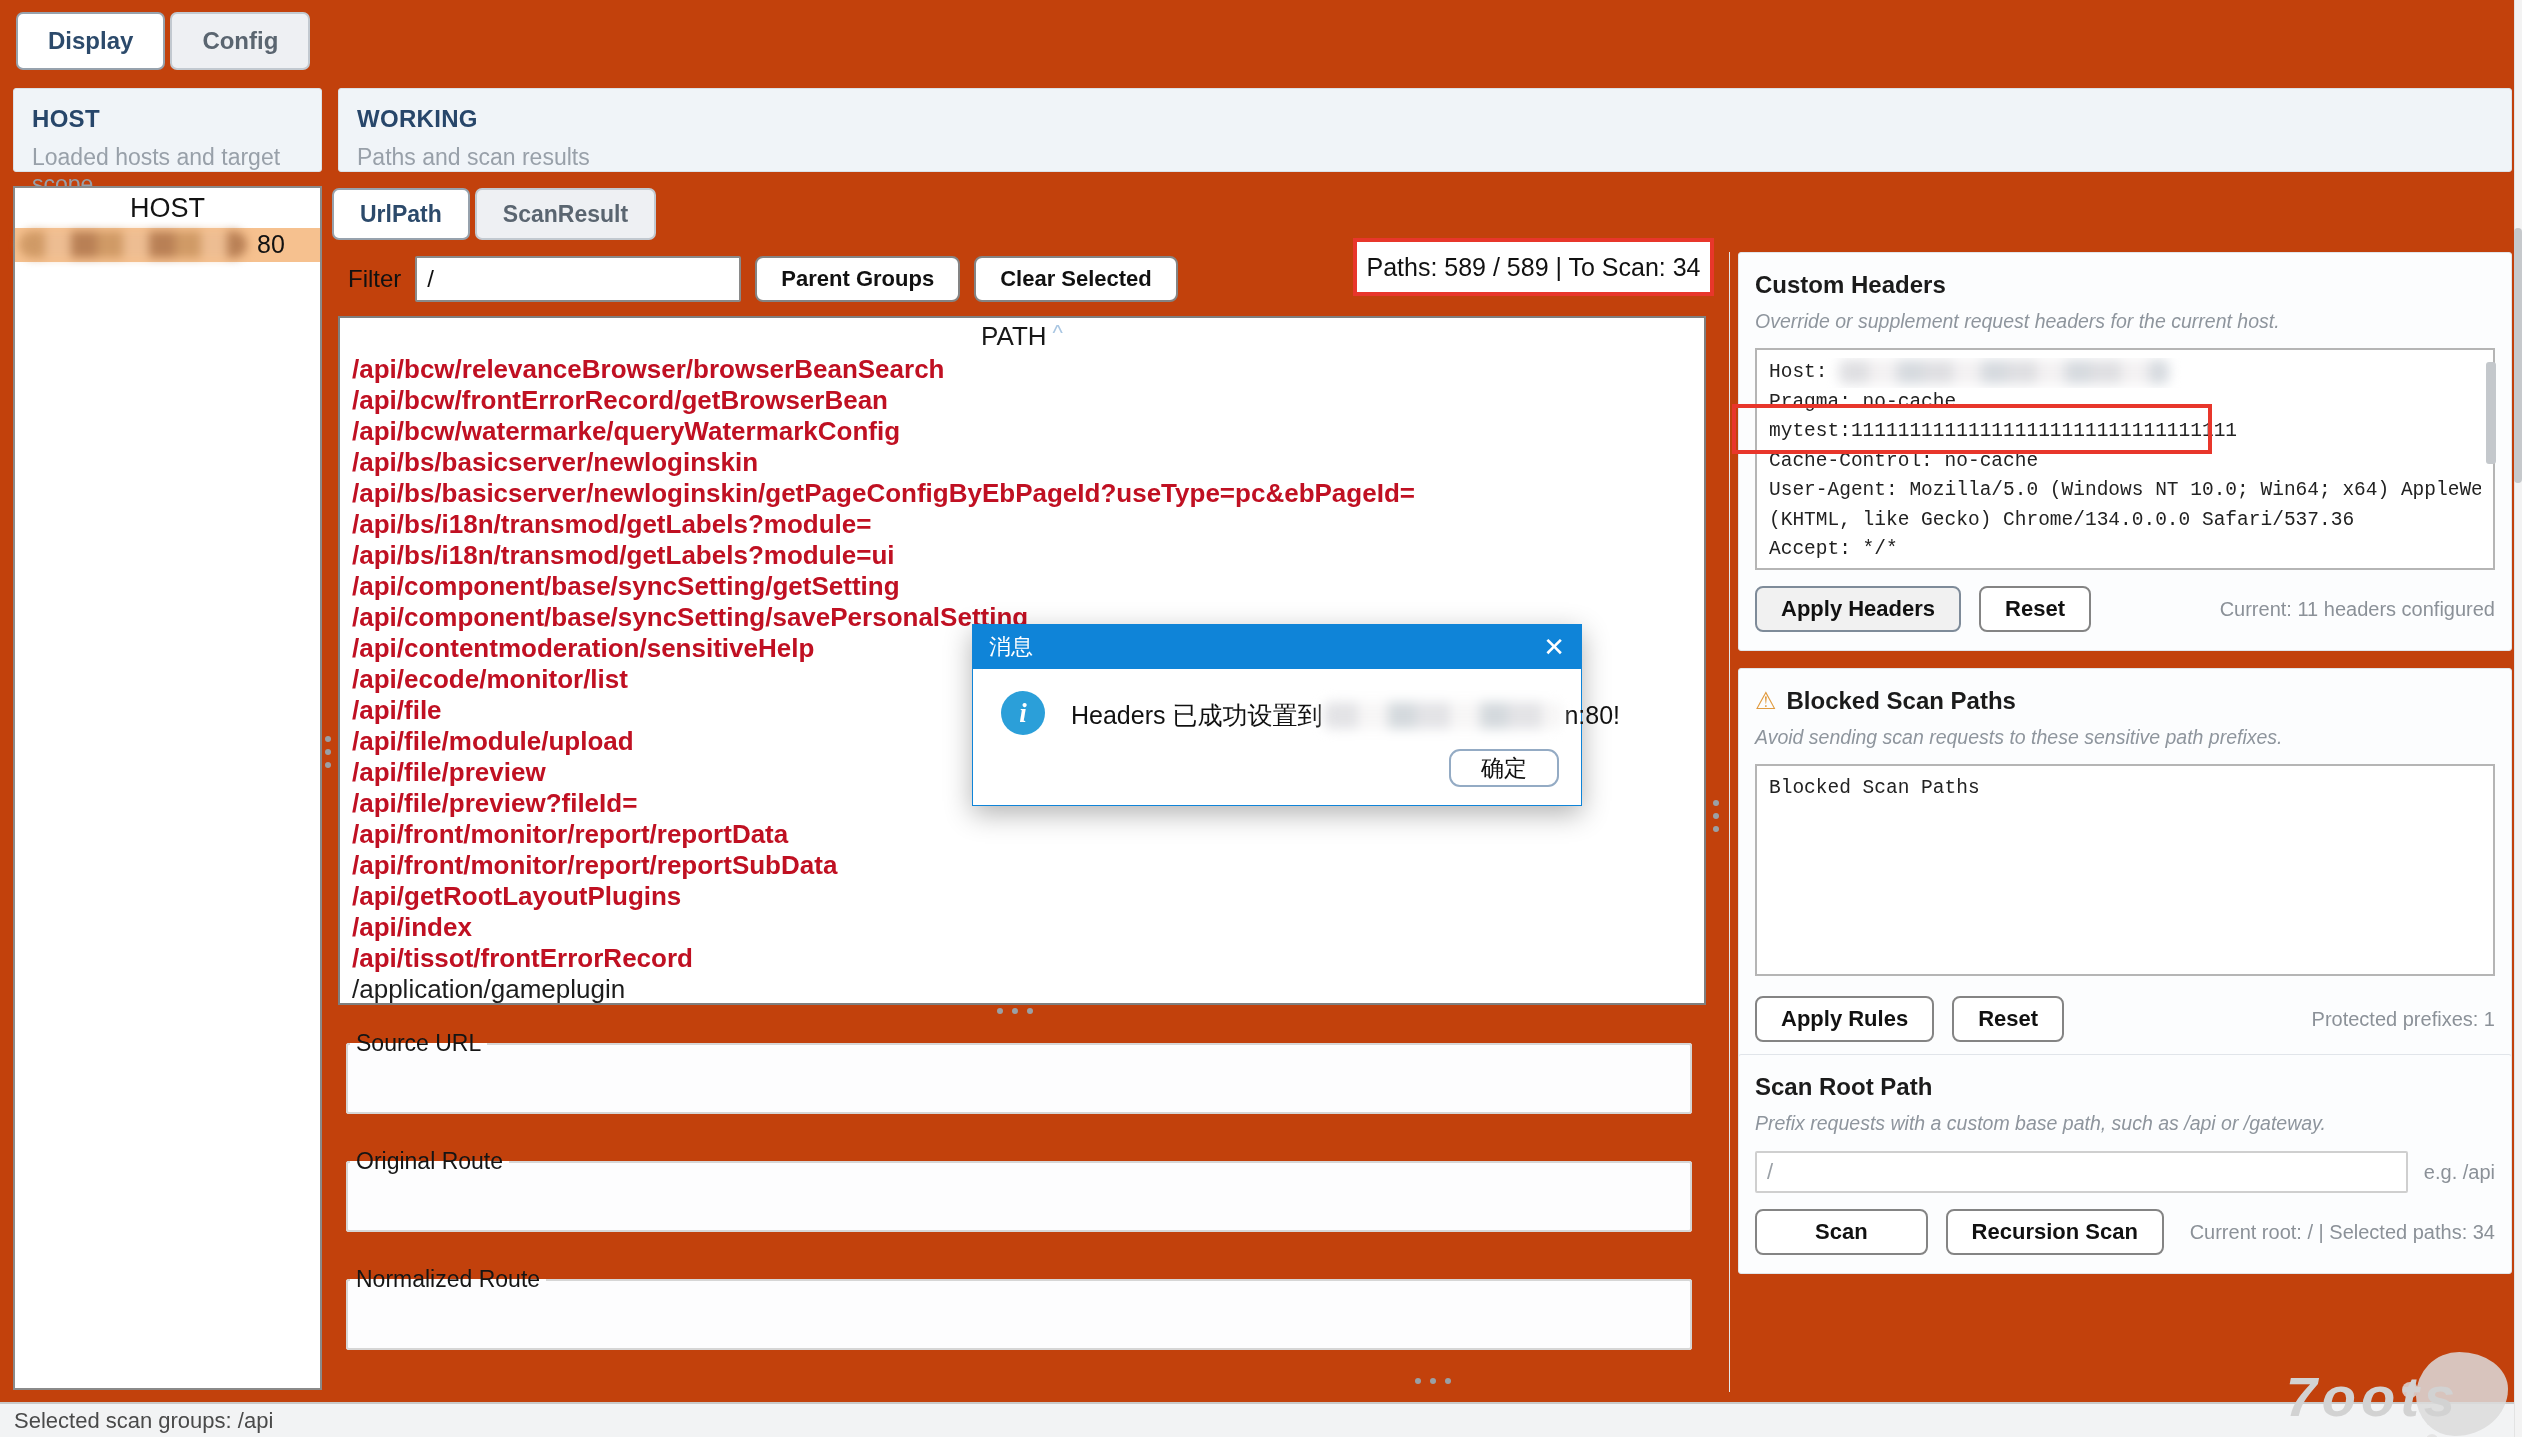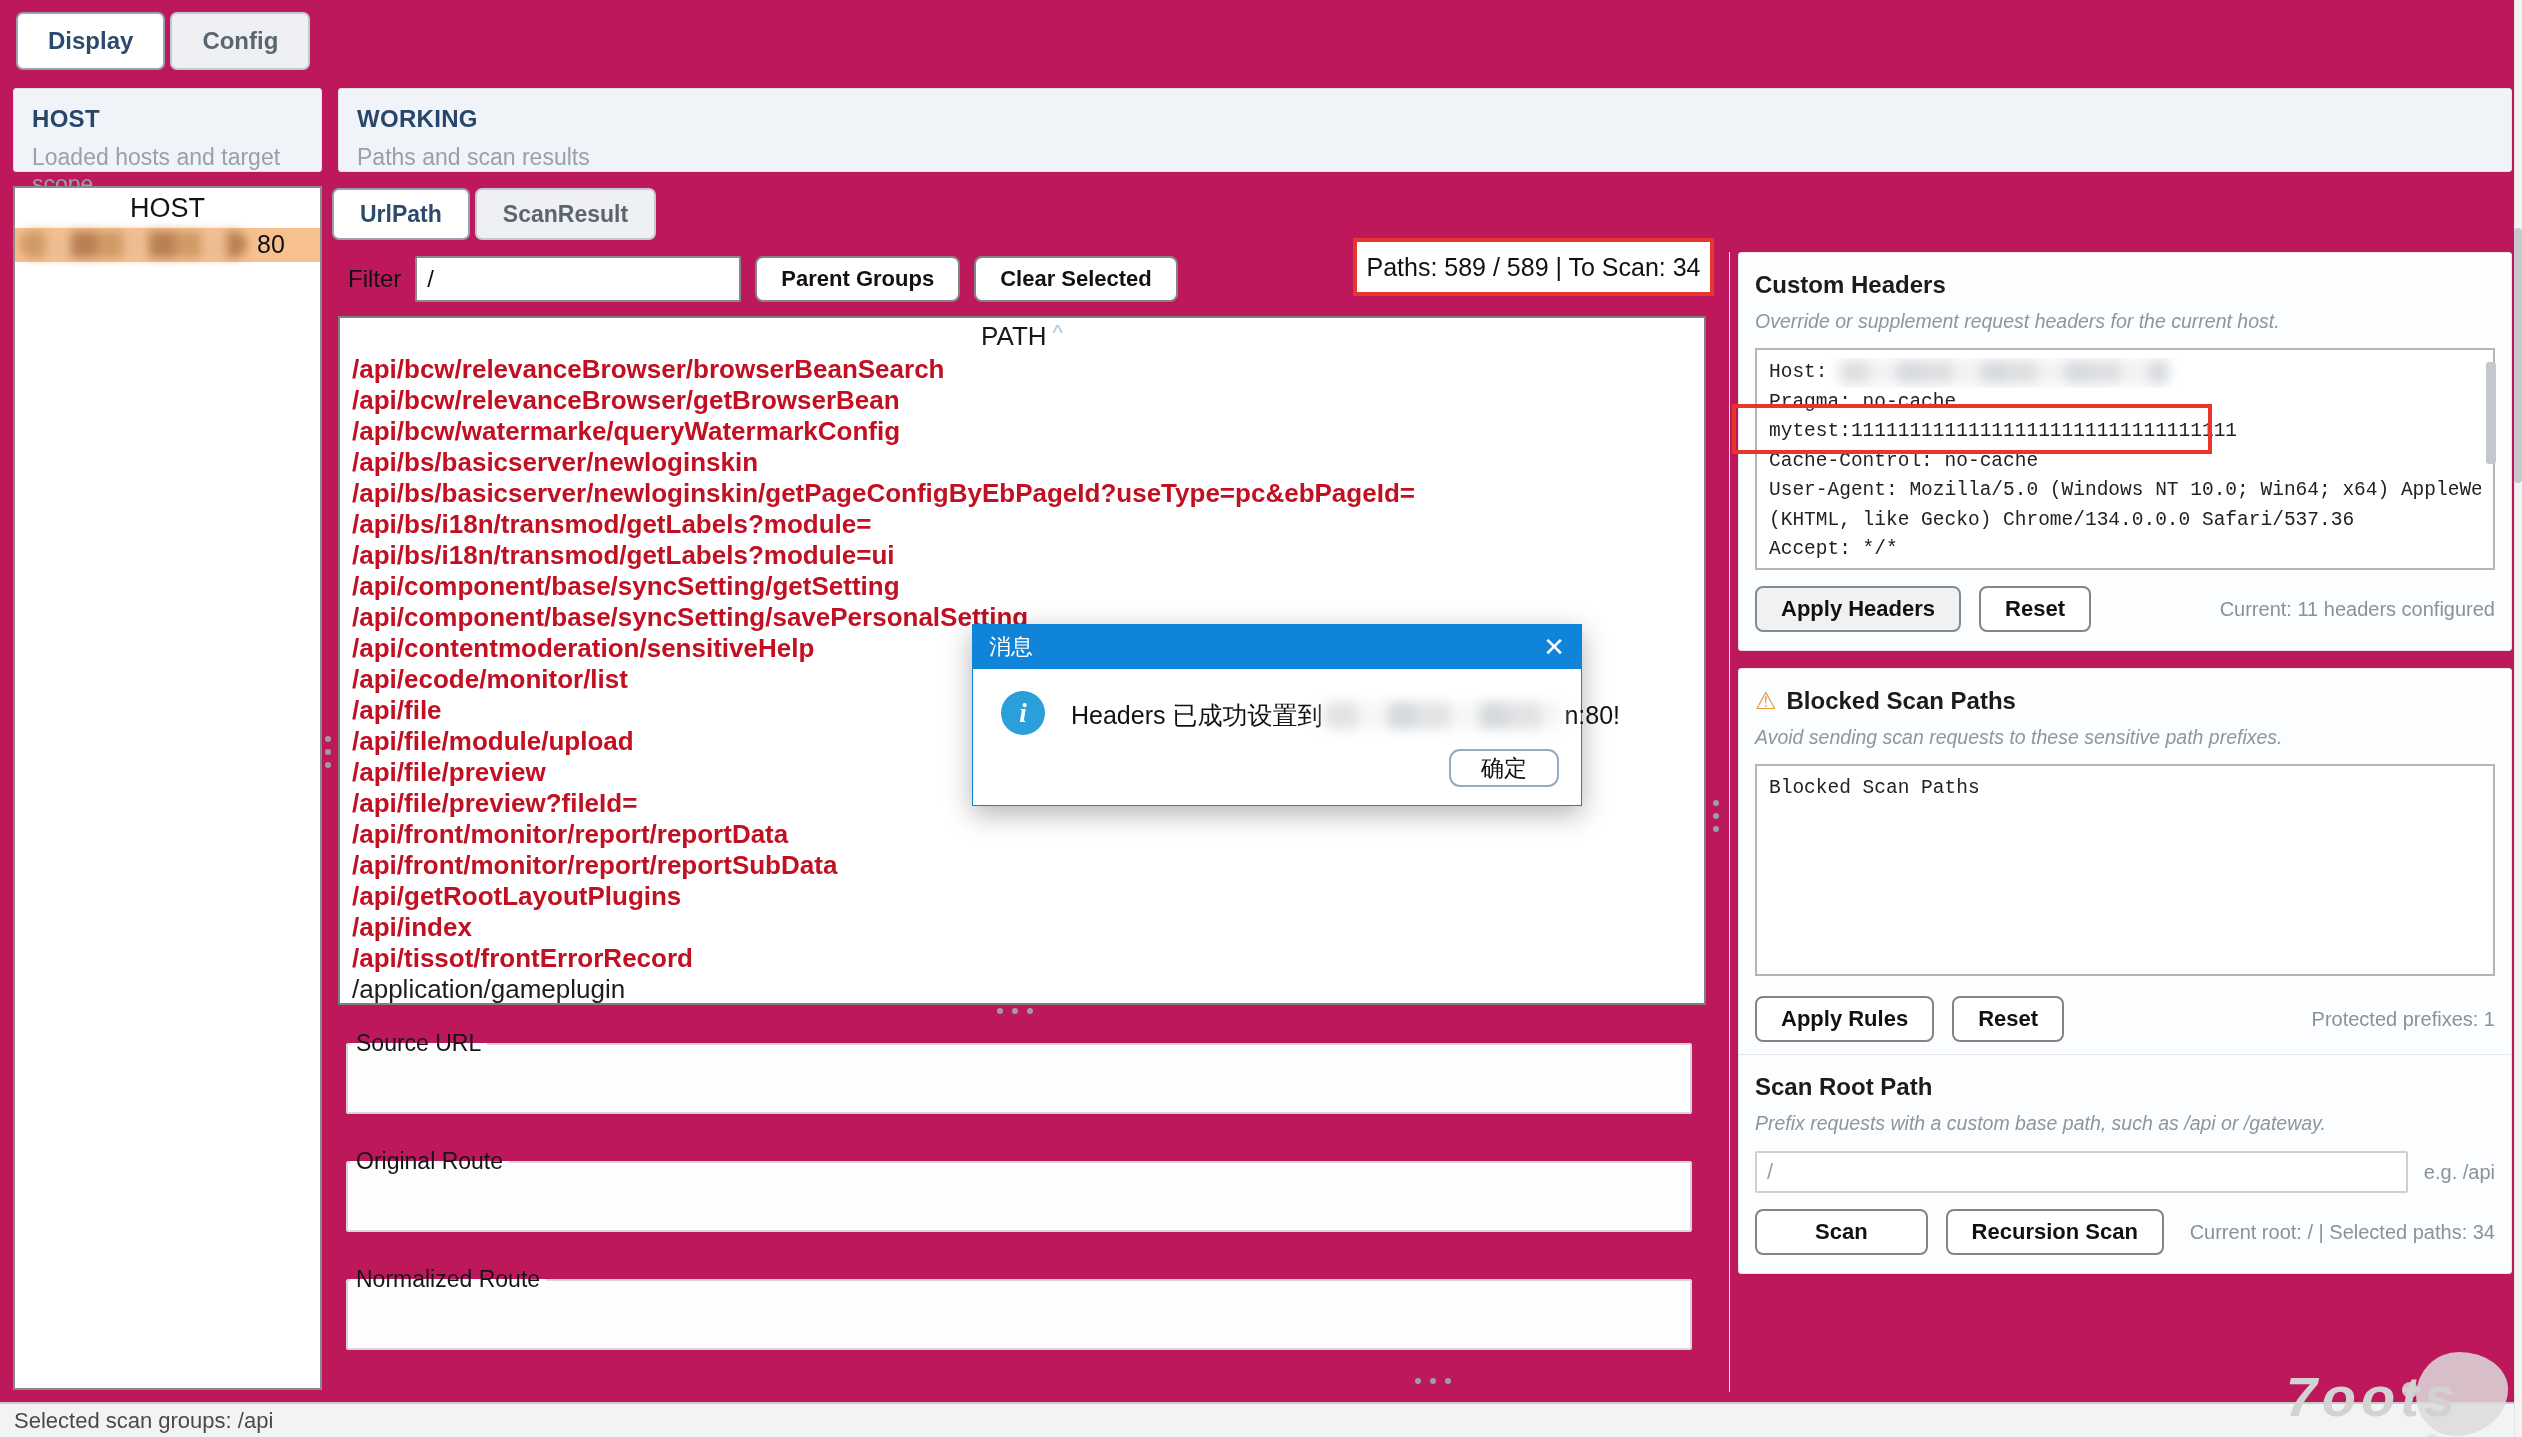--- a/index.html
+++ b/index.html
@@ -1,18 +1,18 @@
 <!DOCTYPE html>
 <html><head>
 <meta charset="utf-8">
 <style>
   * { margin:0; padding:0; box-sizing:border-box; }
   html,body { background:#fff; }
   body { font-family:"Liberation Sans", sans-serif; }
-  #app { position:relative; width:2522px; height:1437px; background:#be185d; overflow:hidden; }
+  #app { position:relative; width:2522px; height:1437px; background:#c2410c; overflow:hidden; }
 
   
   .tabbar { position:absolute; left:16px; top:12px; display:flex; gap:5px; }
   .tab { display:inline-flex; align-items:center; justify-content:center; height:58px; padding:0 30px;
          border:2px solid #aab3bc; border-radius:7px; font-size:24px; font-weight:700; cursor:pointer; }
   .tab.active { background:#fff; color:#2c4a6b; border-color:#97a2ad; }
   .tab.inactive { background:#eef0f3; color:#5a6570; border-color:#c2c9d0; }
 
   
   .head-card { position:absolute; background:#f0f4f8; border:1px solid #dbe1e8; border-radius:3px; padding:16px 18px; }
@@ -171,21 +171,21 @@
 
   <div class="path-table">
     <div class="path-header">
       <span>PATH</span>
       <span class="caret">^</span>
     </div>
     <div>
 
         <div class="path-row selected">/api/bcw/relevanceBrowser/browserBeanSearch</div>
 
-        <div class="path-row selected">/api/bcw/relevanceBrowser/getBrowserBean</div>
+        <div class="path-row selected">/api/bcw/frontErrorRecord/getBrowserBean</div>
 
         <div class="path-row selected">/api/bcw/watermarke/queryWatermarkConfig</div>
 
         <div class="path-row selected">/api/bs/basicserver/newloginskin</div>
 
         <div class="path-row selected">/api/bs/basicserver/newloginskin/getPageConfigByEbPageId?useType=pc&amp;ebPageId=</div>
 
         <div class="path-row selected">/api/bs/i18n/transmod/getLabels?module=</div>
 
         <div class="path-row selected">/api/bs/i18n/transmod/getLabels?module=ui</div>

